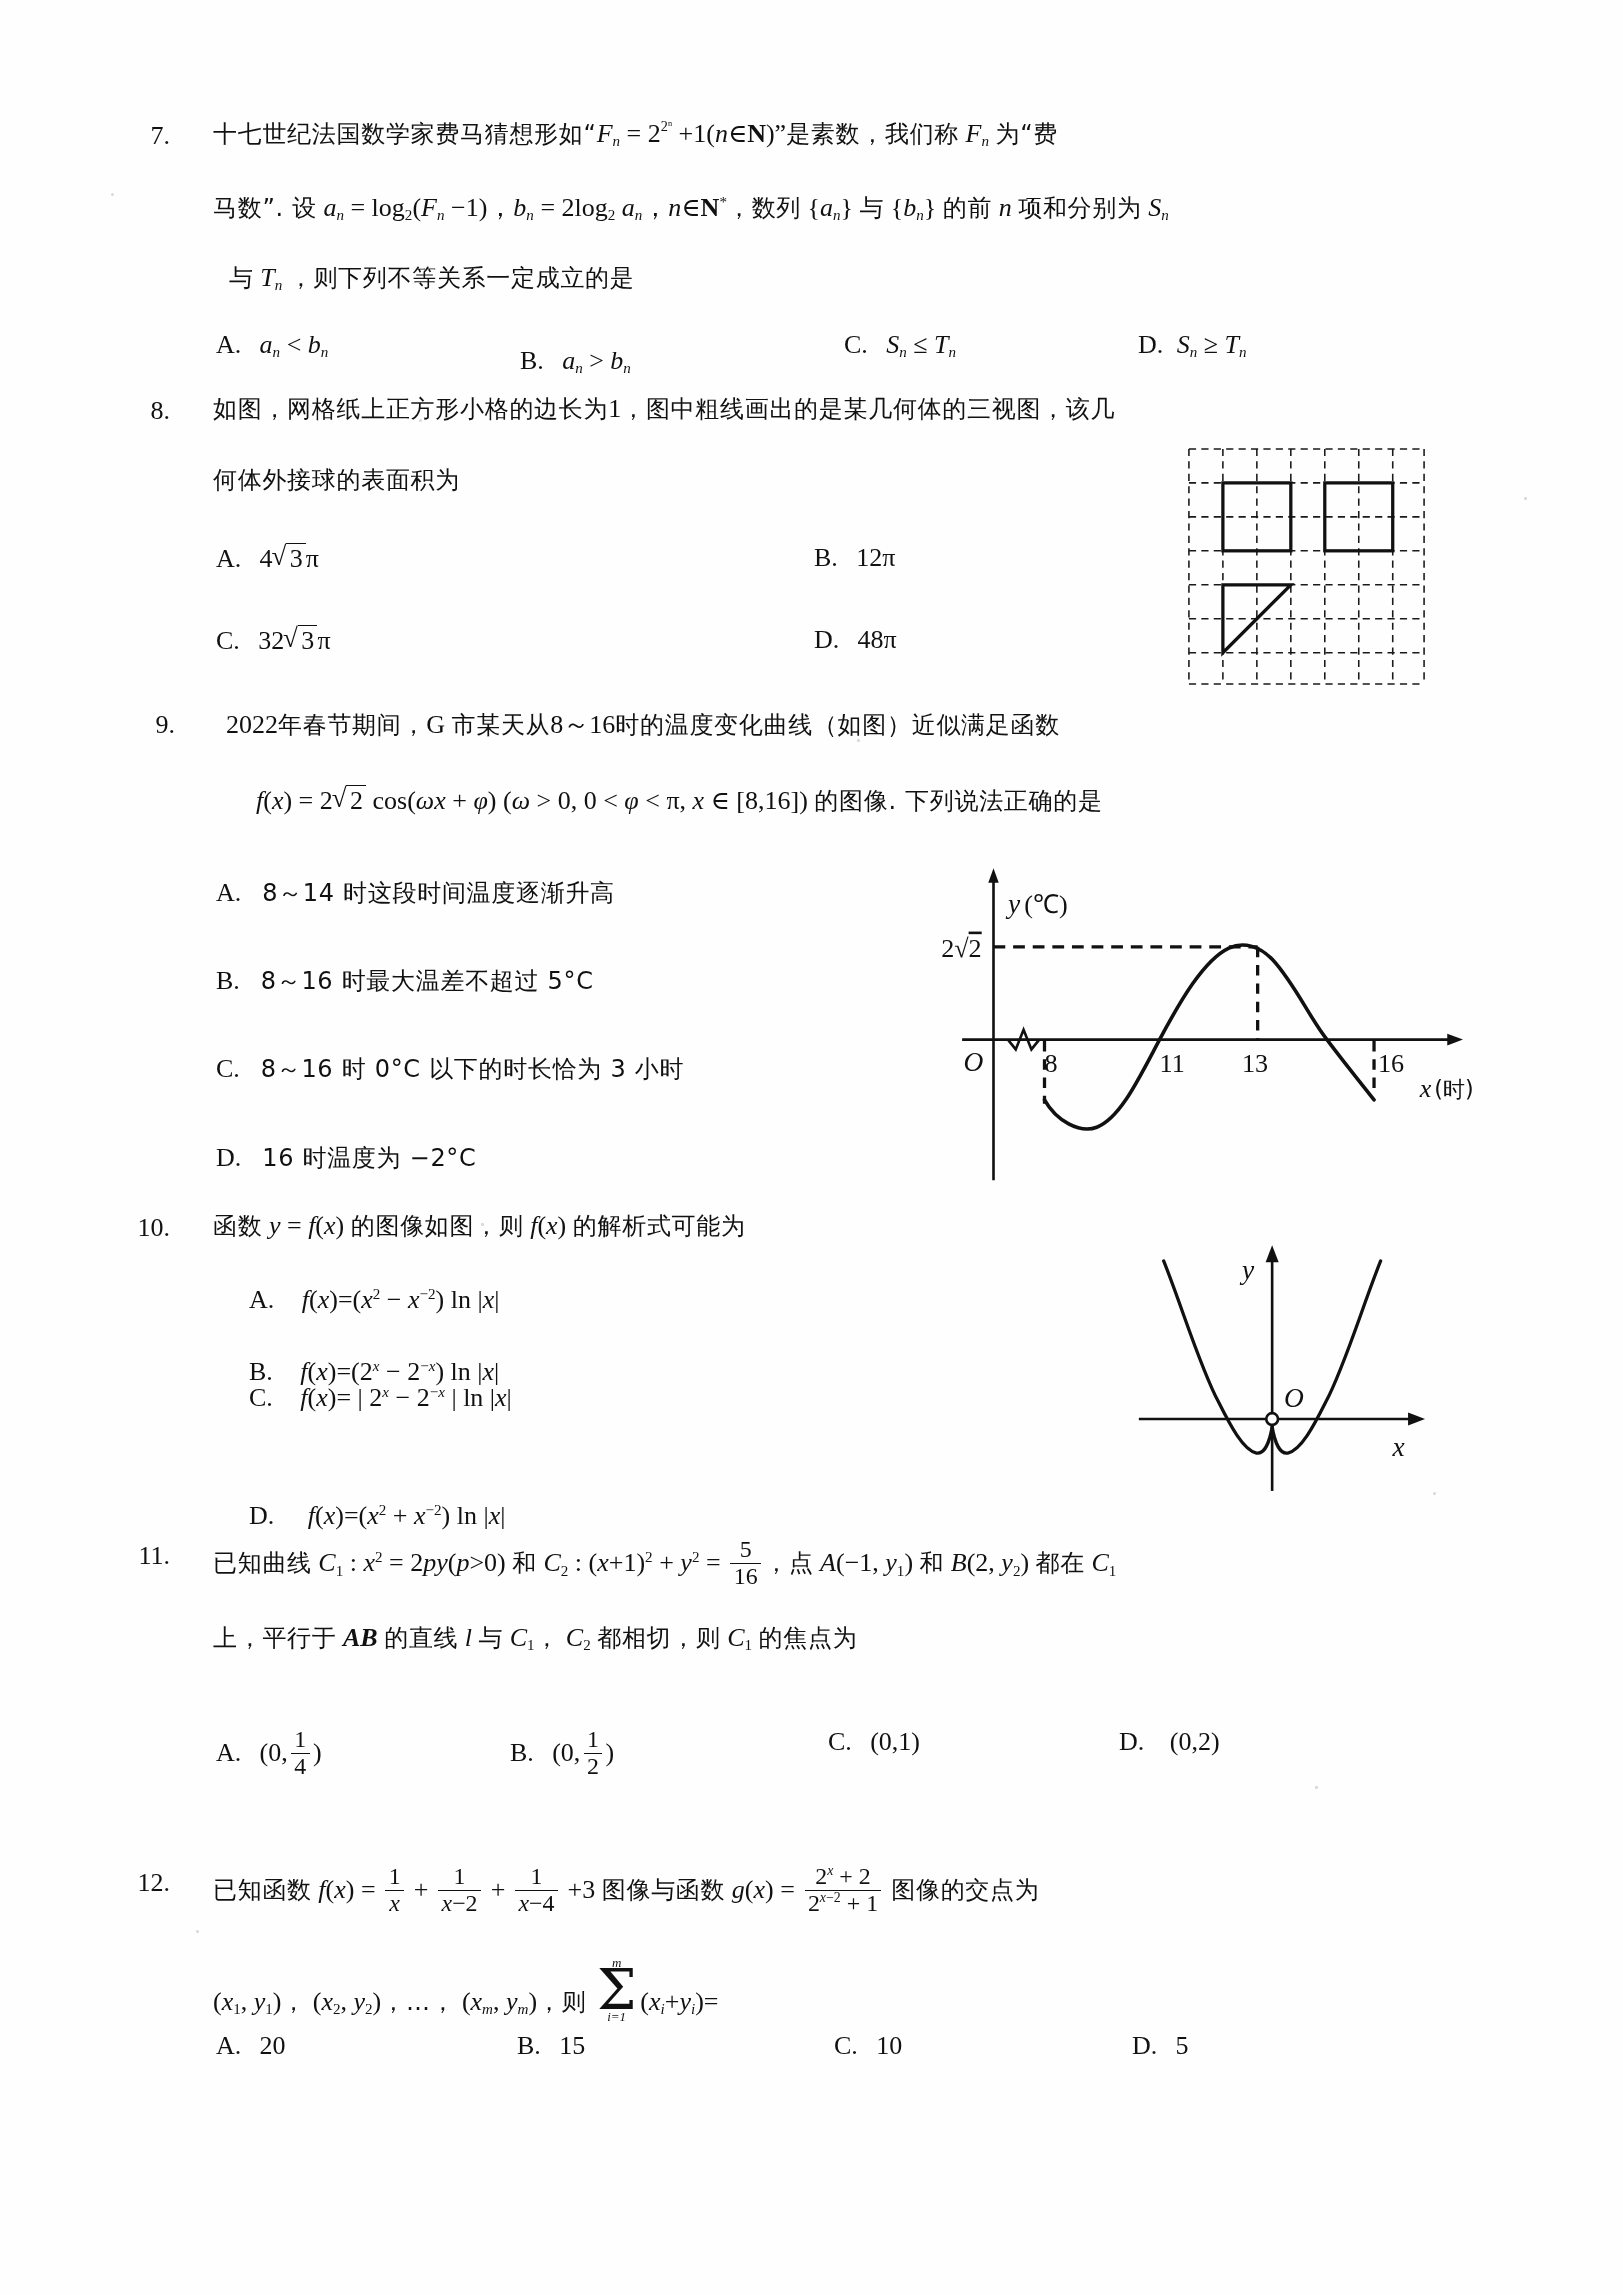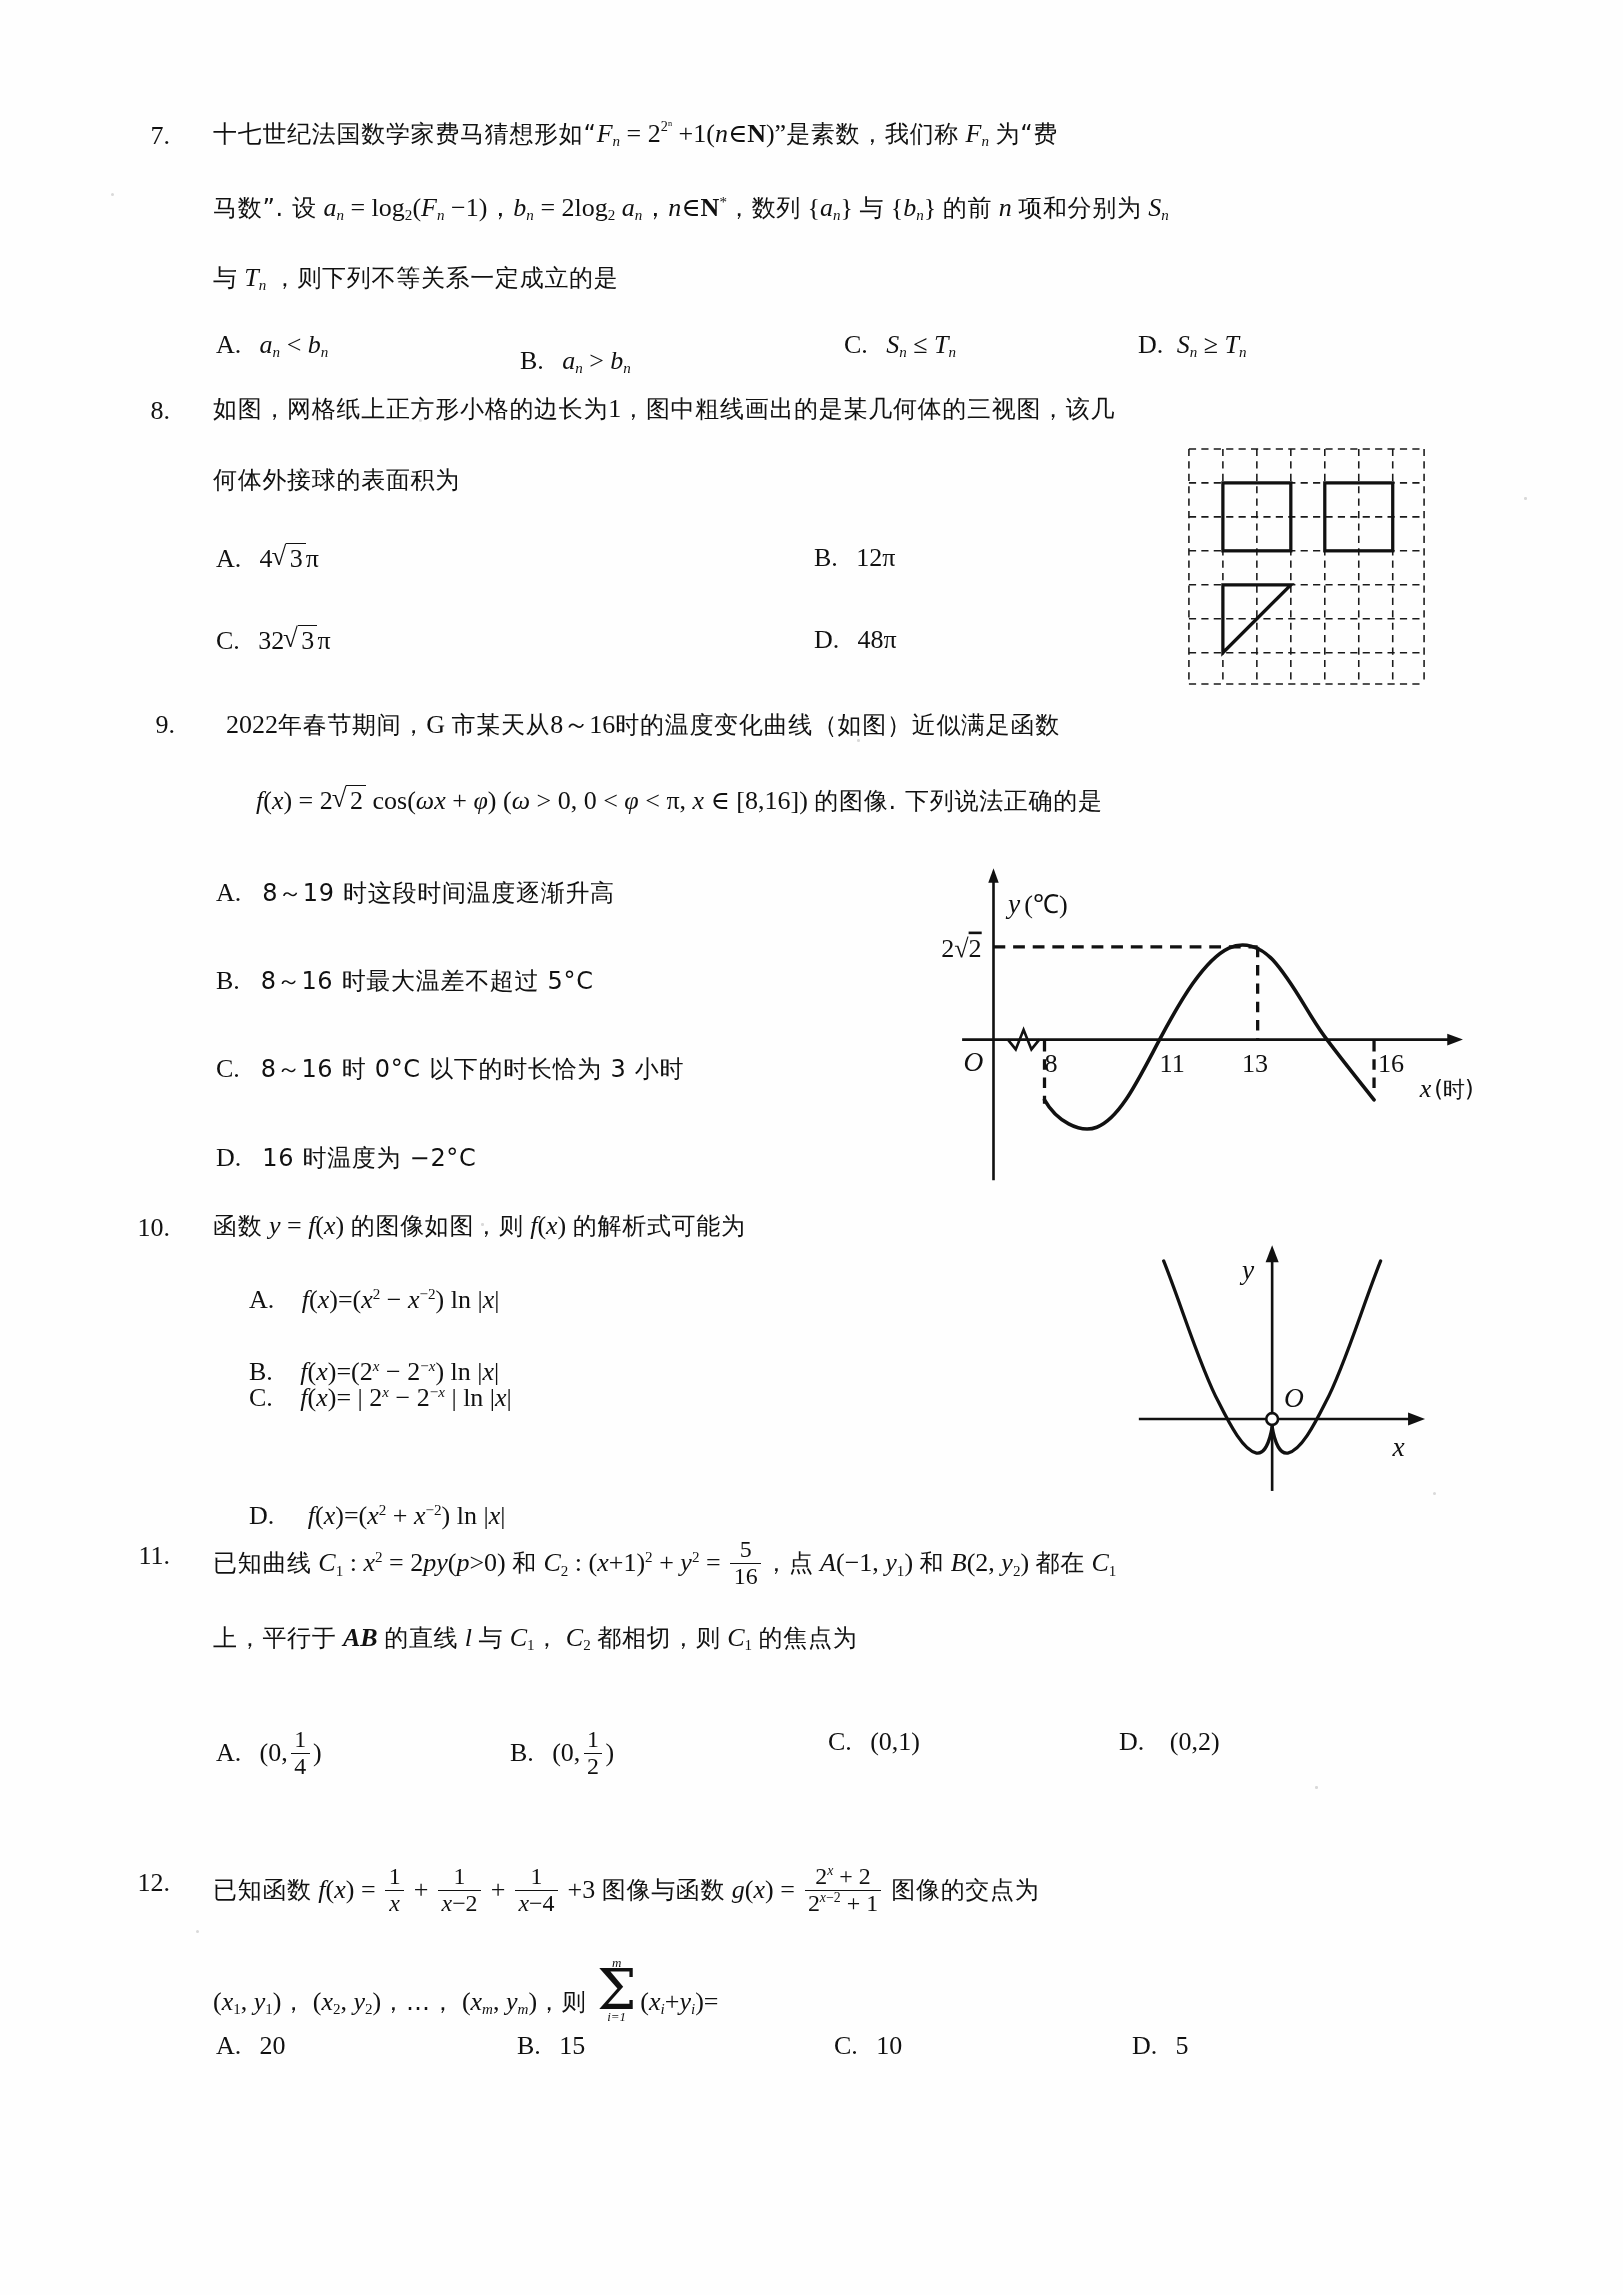--- a/index.html
+++ b/index.html
@@ -67,21 +67,21 @@
     <div class="qnum" style="left:111px; top:121px; width:59px;">7.</div>
 
     <div class="line" style="left:213px; top:118px;">
       <span class="cn">十七世纪法国数学家费马猜想形如“</span><span class="it">F<sub>n</sub></span> = 2<span class="sup2">2<sup>n</sup></span> +1<span class="up">(</span><span class="it">n</span>∈<span style="font-weight:bold;">N</span><span class="up">)</span>”<span class="cn">是素数，我们称</span> <span class="it">F<sub>n</sub></span> <span class="cn">为“费</span>
     </div>
 
     <div class="line" style="left:213px; top:190px;">
       <span class="cn">马数”. 设</span> <span class="it">a<sub>n</sub></span> = log<sub>2</sub>(<span class="it">F<sub>n</sub></span> −1)，<span class="it">b<sub>n</sub></span> = 2log<sub>2</sub> <span class="it">a<sub>n</sub></span>，<span class="it">n</span>∈<span style="font-weight:bold;">N</span><sup>*</sup><span class="cn">，数列</span> {<span class="it">a<sub>n</sub></span>} <span class="cn">与</span> {<span class="it">b<sub>n</sub></span>} <span class="cn">的前</span> <span class="it">n</span> <span class="cn">项和分别为</span> <span class="it">S<sub>n</sub></span>
     </div>
 
-    <div class="line" style="left:213px; top:262px;">
+    <div class="line" style="left:229px; top:262px;">
       <span class="cn">与</span> <span class="it">T<sub>n</sub></span> <span class="cn">，则下列不等关系一定成立的是</span>
     </div>
 
     <div class="opt" style="left:216px; top:330px;">
       <span>A.</span>
       <span style="margin-left:11.8px;"><span class="it">a<sub>n</sub></span> &lt; <span class="it">b<sub>n</sub></span></span>
     </div>
     <div class="opt" style="left:520px; top:330px;margin-top:16px;">
       <span>B.</span>
       <span style="margin-left:11.8px;"><span class="it">a<sub>n</sub></span> &gt; <span class="it">b<sub>n</sub></span></span>
@@ -156,21 +156,21 @@
     <div class="line" style="left:226px; top:707px;">
       <span>2022</span><span class="cn">年春节期间，</span><span>G</span> <span class="cn">市某天从</span><span>8～16</span><span class="cn">时的温度变化曲线（如图）近似满足函数</span>
     </div>
 
     <div class="line" style="left:256px; top:785px;">
       <span class="it">f</span>(<span class="it">x</span>) = 2<span class="sqrt"><span class="rad">2</span></span> cos(<span class="it">ω</span><span class="it">x</span> + <span class="it">φ</span>) (<span class="it">ω</span> &gt; 0, 0 &lt; <span class="it">φ</span> &lt; π, <span class="it">x</span> ∈ [8,16]) <span class="cn">的图像. 下列说法正确的是</span>
     </div>
 
     <div class="opt" style="left:216px; top:877px;">
       <span>A.</span>
-      <span class="cn" style="margin-left:14.4px;">8～19 时这段时间温度逐渐升高</span>
+      <span class="cn" style="margin-left:14.4px;">8～14 时这段时间温度逐渐升高</span>
     </div>
     <div class="opt" style="left:216px; top:965px;">
       <span>B.</span>
       <span class="cn" style="margin-left:14.4px;">8～16 时最大温差不超过 5°C</span>
     </div>
     <div class="opt" style="left:216px; top:1053px;">
       <span>C.</span>
       <span class="cn" style="margin-left:14.4px;">8～16 时 0°C 以下的时长恰为 3 小时</span>
     </div>
     <div class="opt" style="left:216px; top:1142px;">

